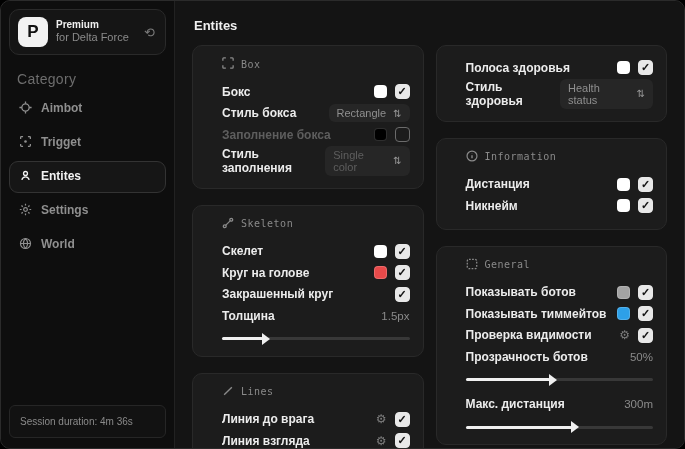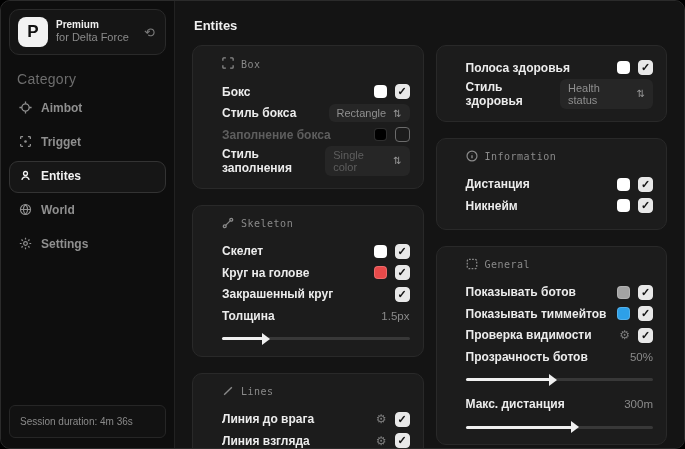--- a/index.html
+++ b/index.html
@@ -168,32 +168,32 @@
         <span>Trigget</span>
       </div>
       <div class="nav-item active">
         <span><svg width="13" height="13" viewBox="0 0 16 16" fill="none" stroke="currentColor" stroke-width="1.6">
               <circle cx="8" cy="5.5" r="2.4"></circle>
               <path d="M3.5 13.5c.6-2.5 2.3-3.7 4.5-3.7s3.9 1.2 4.5 3.7"></path>
             </svg></span>
         <span>Entites</span>
       </div>
       <div class="nav-item">
+        <span><svg width="13" height="13" viewBox="0 0 16 16" fill="none" stroke="currentColor" stroke-width="1.5">
+              <circle cx="8" cy="8" r="2.3"></circle>
+              <path d="M8 1v2.2M8 12.8V15M1 8h2.2M12.8 8H15M3.05 3.05l1.56 1.56M11.39 11.39l1.56 1.56M12.95 3.05l-1.56 1.56M4.61 11.39l-1.56 1.56"></path>
+            </svg></span>
+        <span>Settings</span>
+      </div>
+      <div class="nav-item">
         <span><svg width="13" height="13" viewBox="0 0 16 16" fill="none" stroke="currentColor" stroke-width="1.4">
               <circle cx="8" cy="8" r="6.2"></circle>
               <path d="M1.8 8h12.4M8 1.8c-3.4 3.6-3.4 8.8 0 12.4M8 1.8c3.4 3.6 3.4 8.8 0 12.4"></path>
             </svg></span>
         <span>World</span>
-      </div>
-      <div class="nav-item">
-        <span><svg width="13" height="13" viewBox="0 0 16 16" fill="none" stroke="currentColor" stroke-width="1.5">
-              <circle cx="8" cy="8" r="2.3"></circle>
-              <path d="M8 1v2.2M8 12.8V15M1 8h2.2M12.8 8H15M3.05 3.05l1.56 1.56M11.39 11.39l1.56 1.56M12.95 3.05l-1.56 1.56M4.61 11.39l-1.56 1.56"></path>
-            </svg></span>
-        <span>Settings</span>
       </div>
     </div>
 
     <div class="sb-spacer"></div>
     <div class="session-box">
       <span>Session duration: 4m 36s</span>
     </div>
   </div>
 
   <div class="main">

